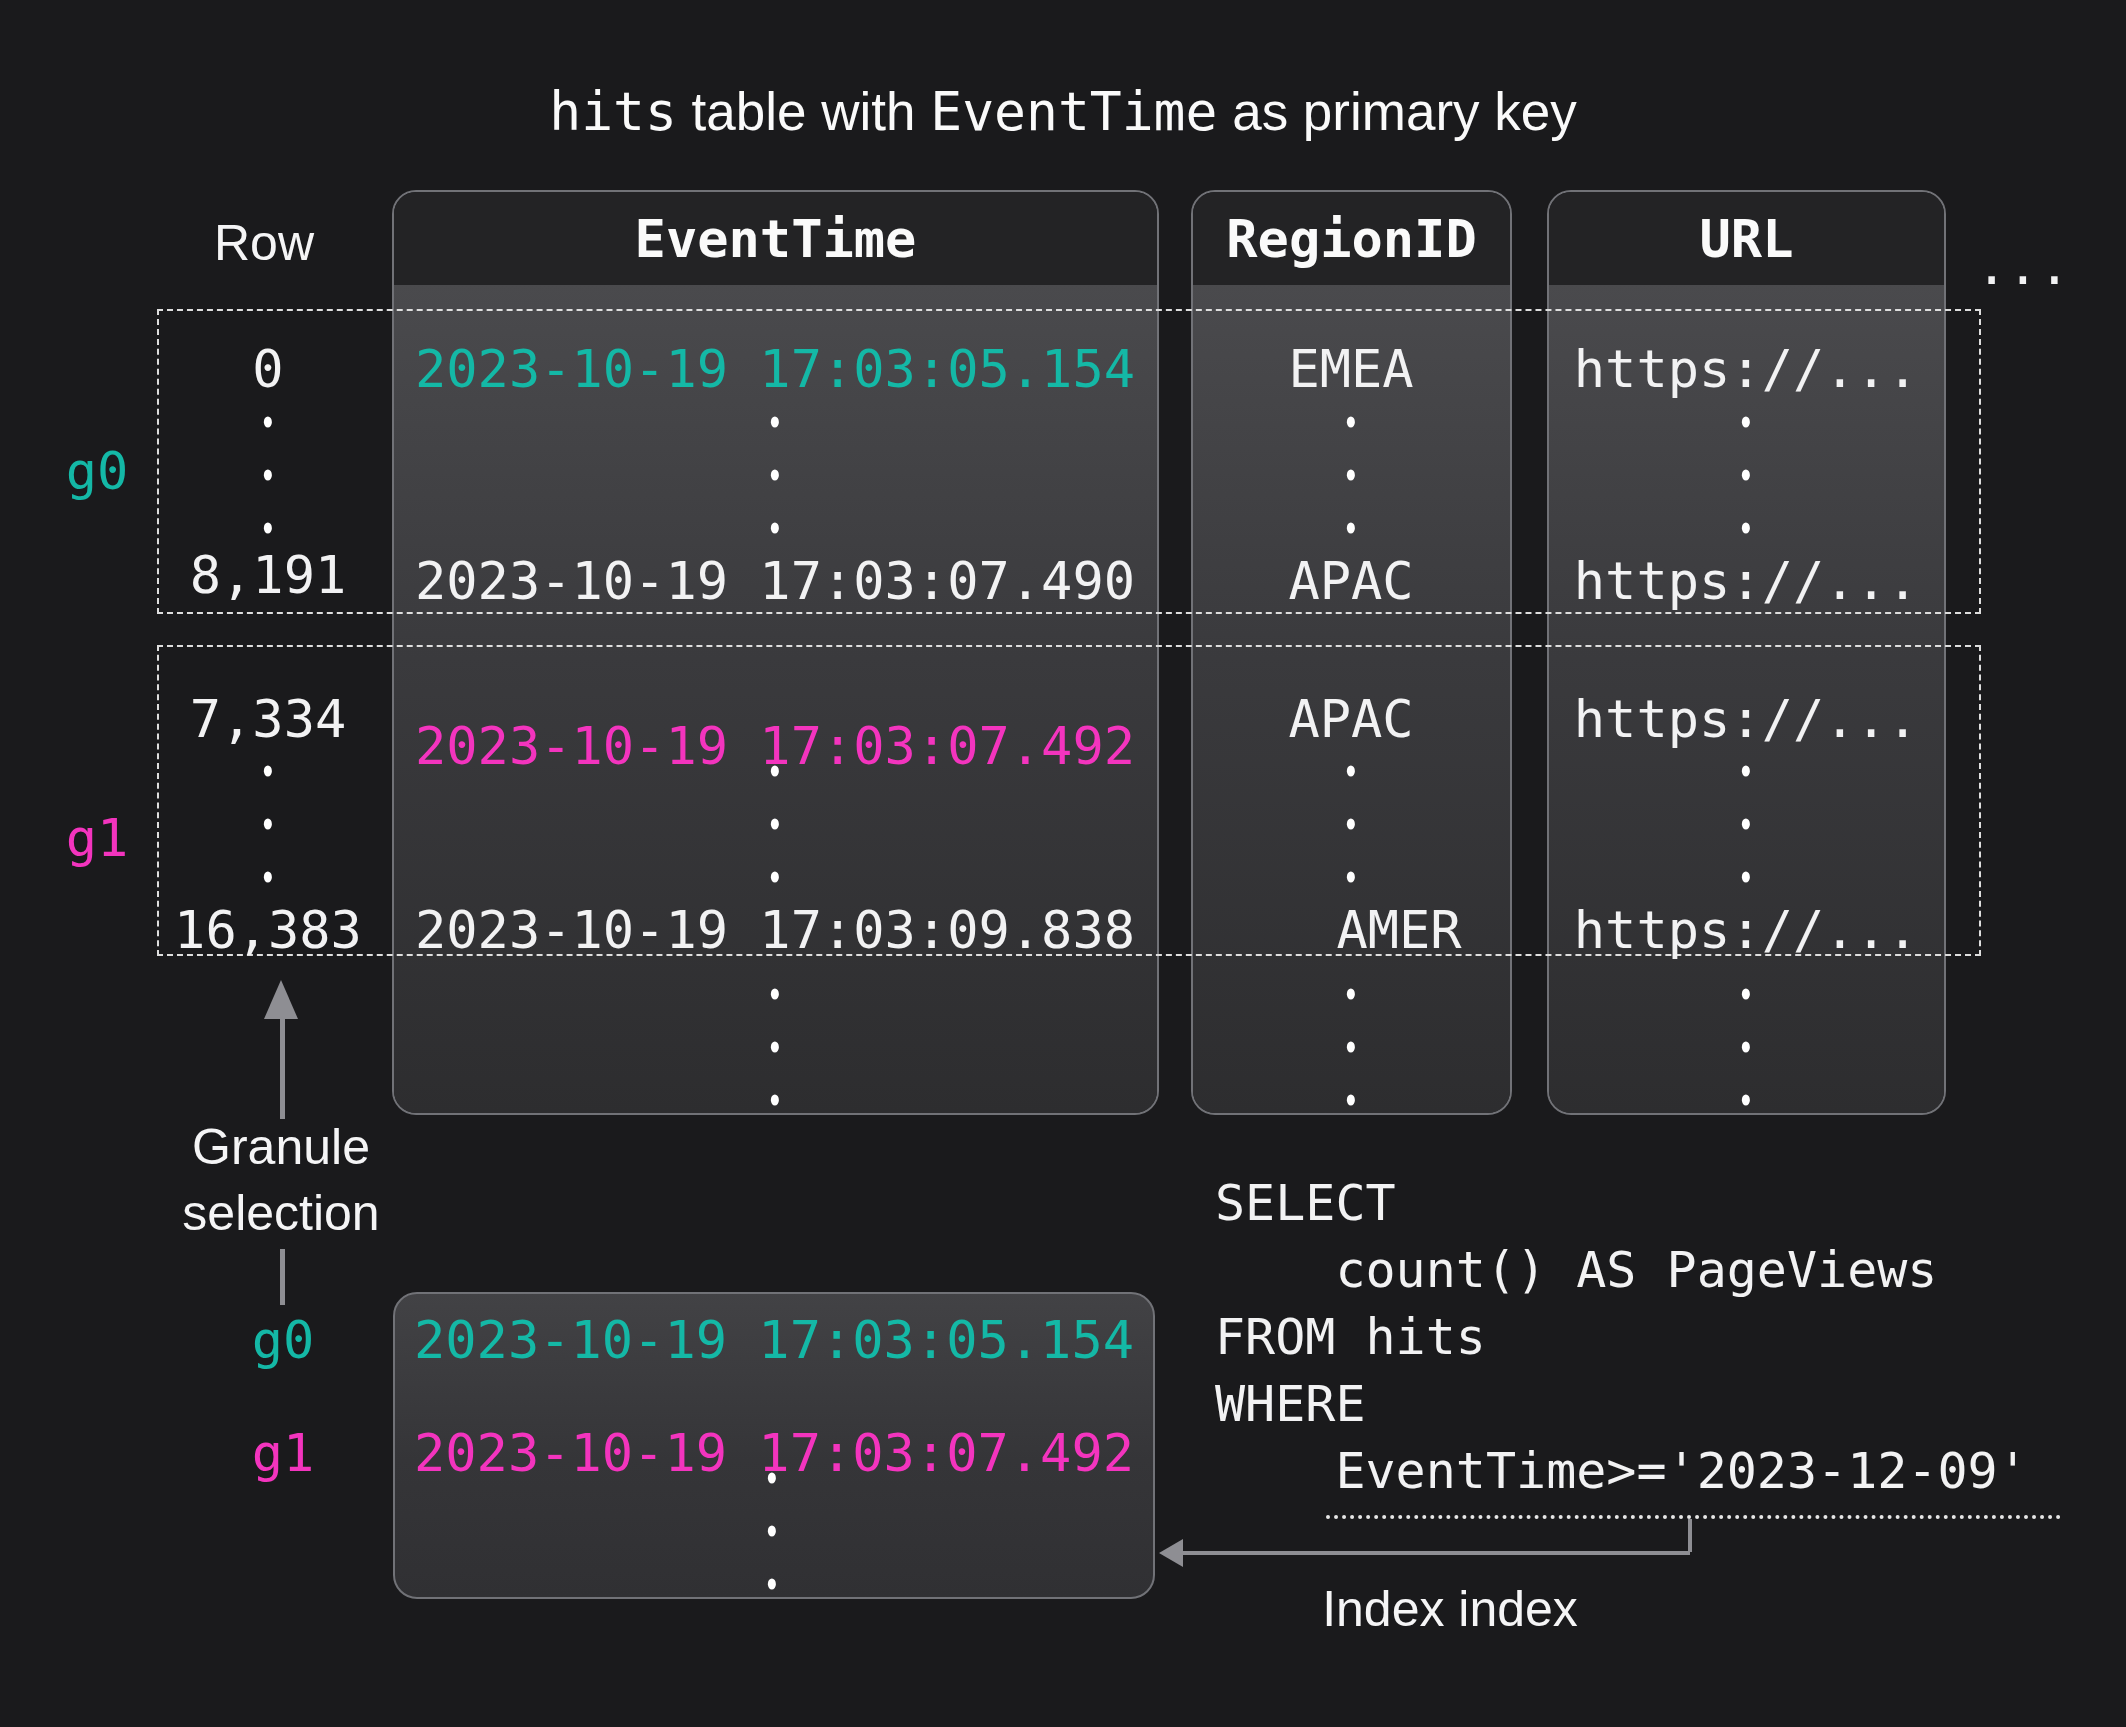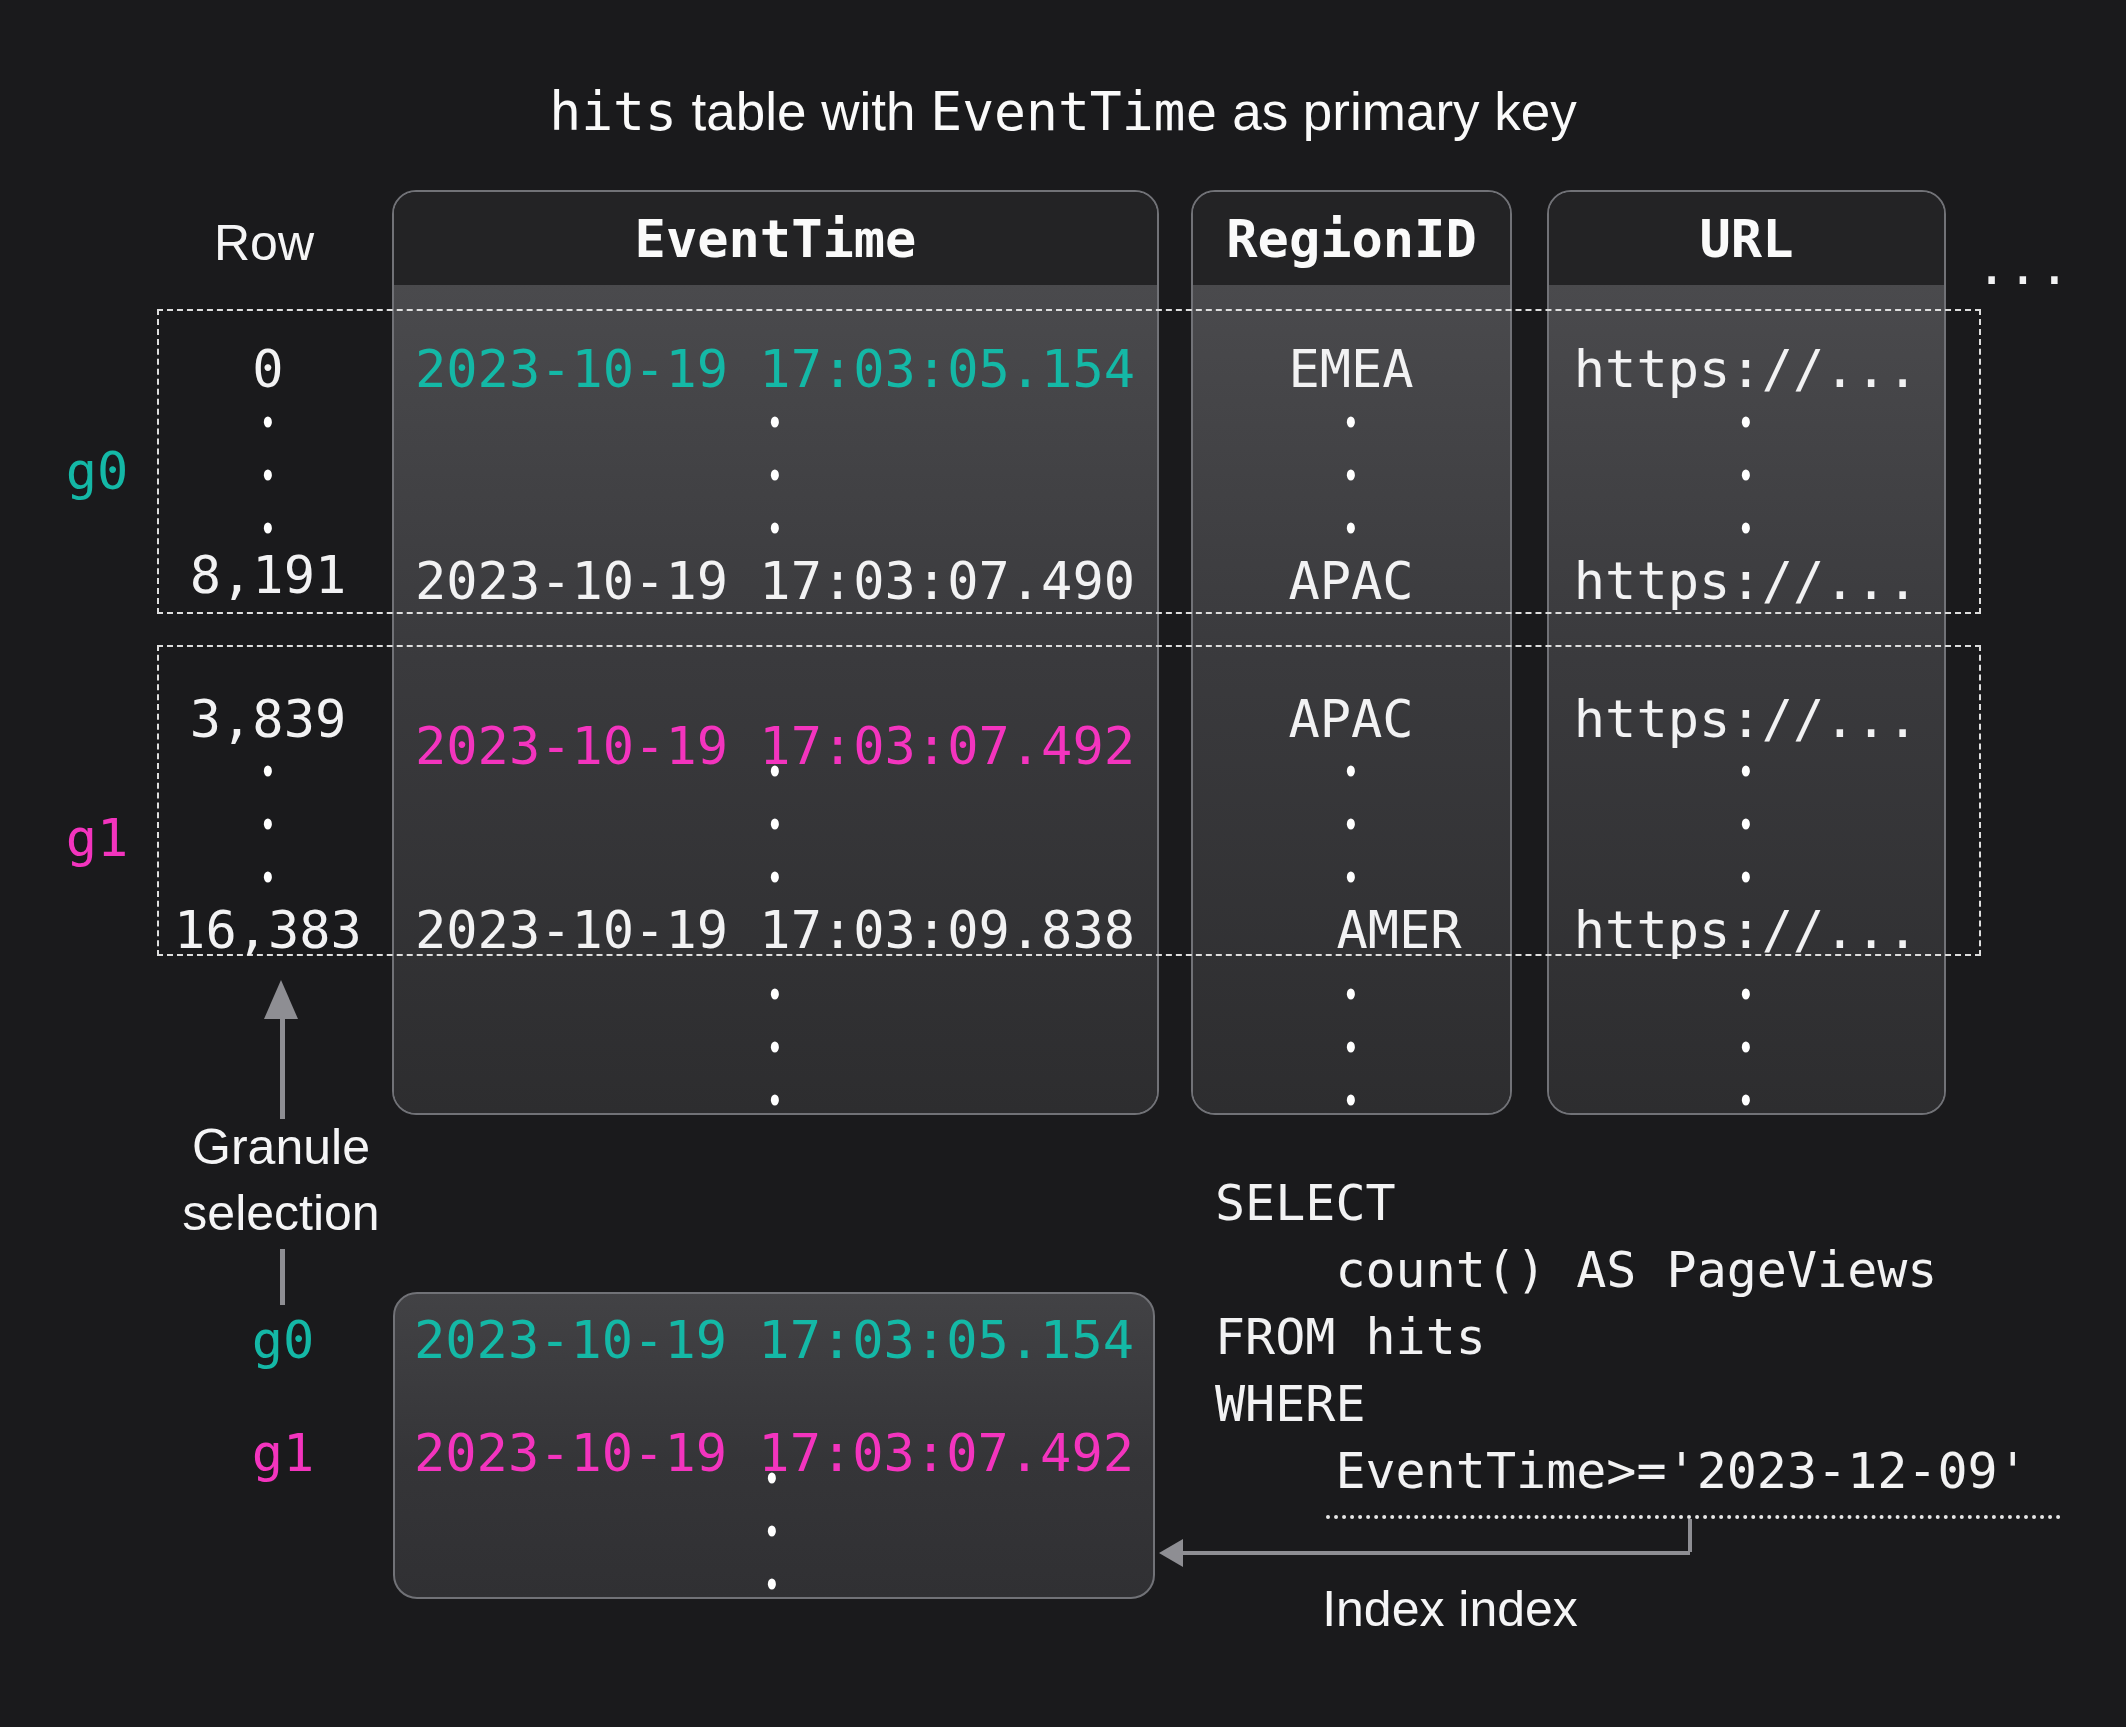--- a/index.html
+++ b/index.html
@@ -108,21 +108,21 @@
   <div class="cell mono" style="left:2023px;top:266px;">...</div>
 
   <div class="gbox" style="top:309px;height:305px;"></div>
   <div class="gbox" style="top:645px;height:311px;"></div>
 
   <div class="cell mono blue" style="left:97px;top:471px;font-weight:500;">g0</div>
   <div class="cell mono magenta" style="left:97px;top:811px;font-weight:500;">g1</div>
 
   <div class="cell mono" style="left:268px;top:369px;">0</div>
   <div class="cell mono" style="left:268px;top:575px;">8,191</div>
-  <div class="cell mono" style="left:268px;top:719px;">3,839</div>
+  <div class="cell mono" style="left:268px;top:719px;">7,334</div>
   <div class="cell mono" style="left:268px;top:930px;">16,383</div>
 
   <div class="cell mono blue" style="left:775px;top:369px;font-weight:500;">2023-10-19 17:03:05.154</div>
   <div class="cell mono" style="left:775px;top:581px;">2023-10-19 17:03:07.490</div>
   <div class="cell mono magenta" style="left:775px;top:719px;font-weight:500;">2023-10-19 17:03:07.492</div>
   <div class="cell mono" style="left:775px;top:930px;">2023-10-19 17:03:09.838</div>
 
   <div class="cell mono" style="left:1351px;top:369px;">EMEA</div>
   <div class="cell mono" style="left:1351px;top:581px;">APAC</div>
   <div class="cell mono" style="left:1351px;top:719px;">APAC</div>

